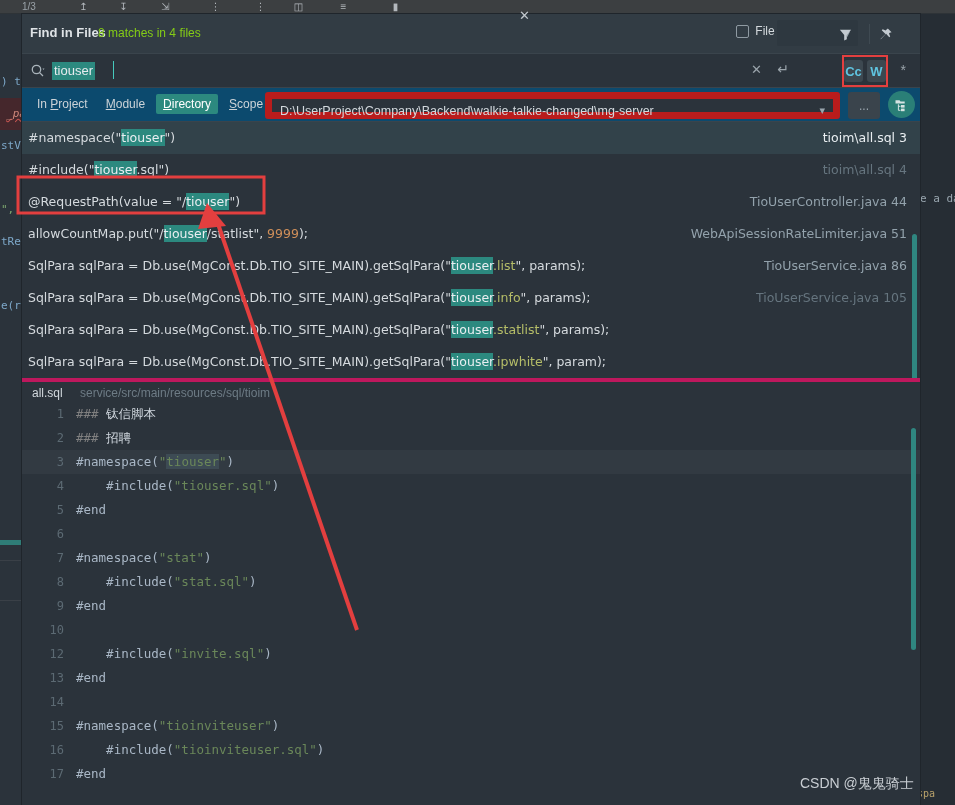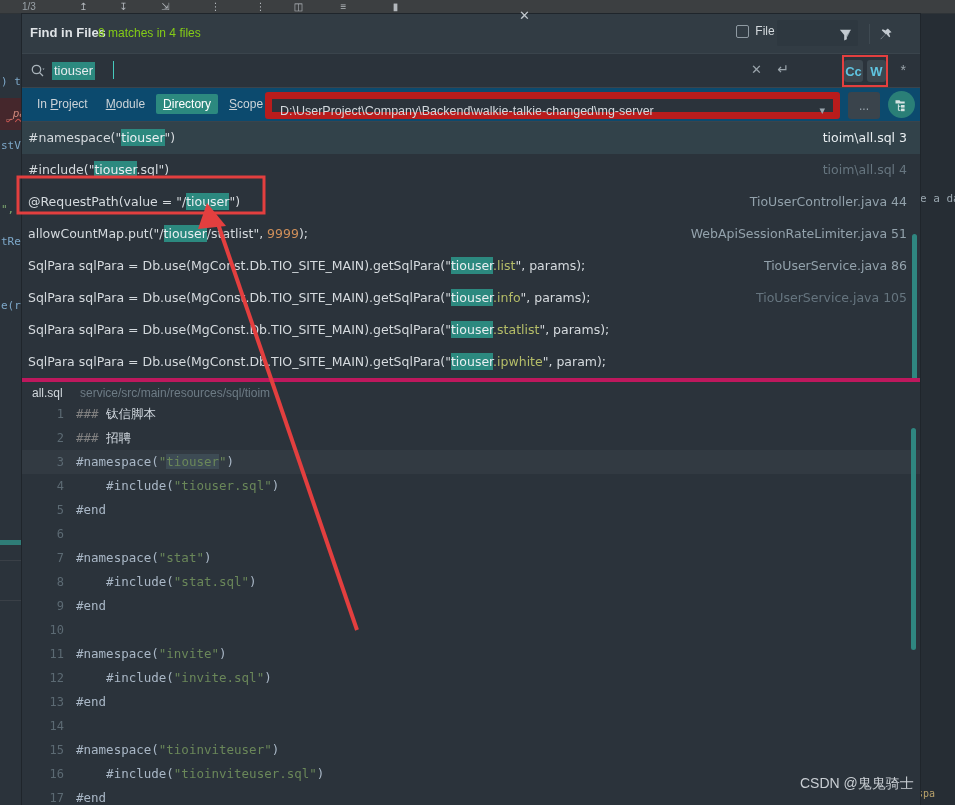--- a/index.html
+++ b/index.html
@@ -417,24 +417,20 @@
         </div>
       <div class="code-row">
           <span class="ln">9</span>
           <span class="src">#end</span>
         </div>
       <div class="code-row">
           <span class="ln">10</span>
           <span class="src"></span>
         </div>
       <div class="code-row">
-          <span class="ln">11</span>
-          <span class="src">#namespace(<span class="st">"invite"</span>)</span>
-        </div>
-      <div class="code-row">
           <span class="ln">12</span>
           <span class="src">    #include(<span class="st">"invite.sql"</span>)</span>
         </div>
       <div class="code-row">
           <span class="ln">13</span>
           <span class="src">#end</span>
         </div>
       <div class="code-row">
           <span class="ln">14</span>
           <span class="src"></span>

